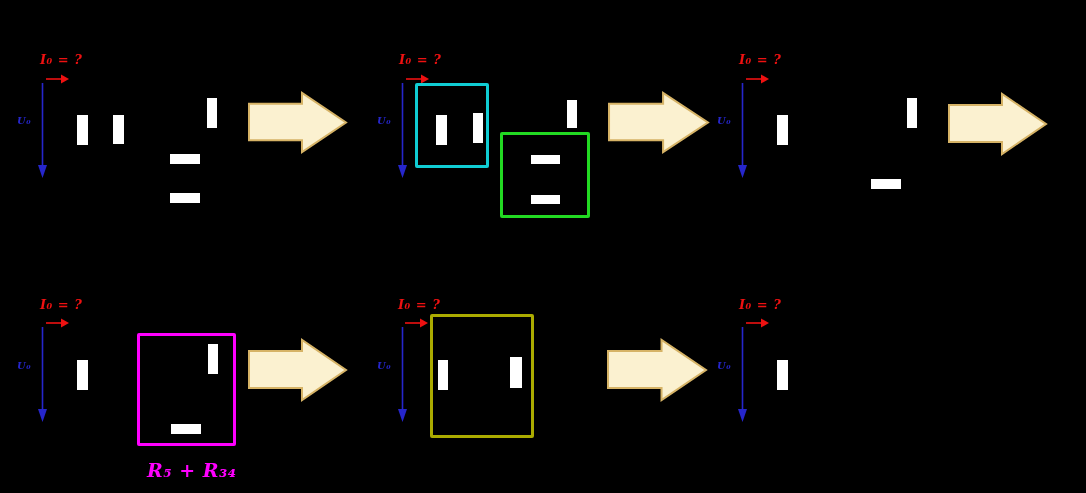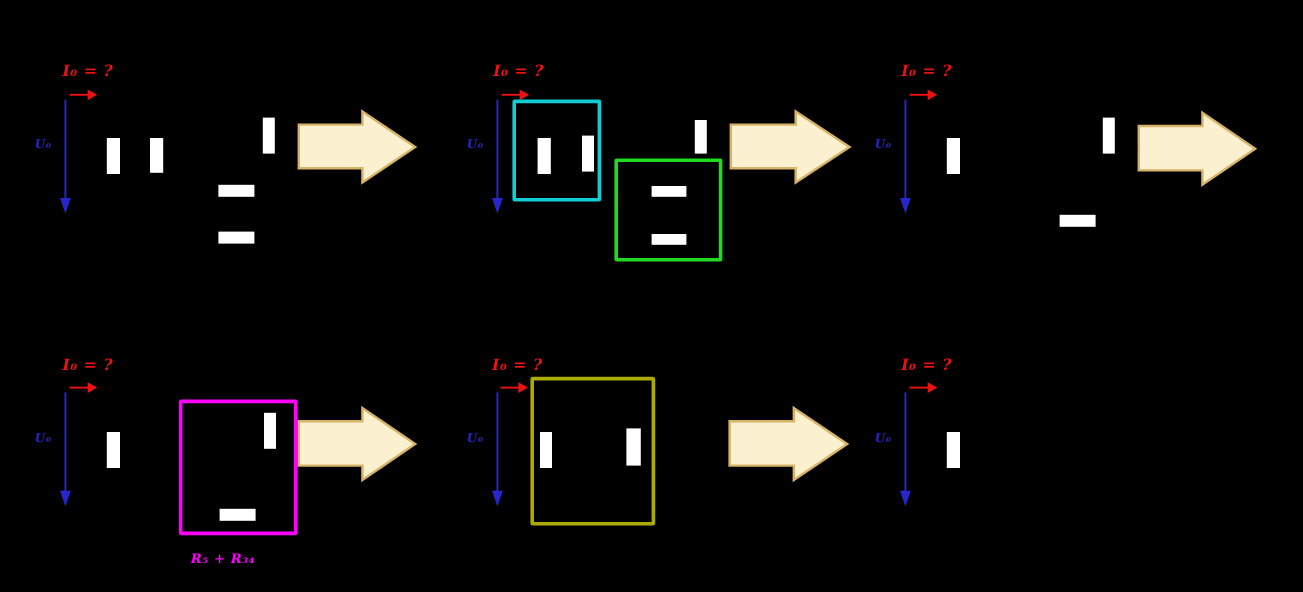--- a/index.html
+++ b/index.html
@@ -1,31 +1,31 @@
 <!DOCTYPE html>
 <html style="--background: #000000; --resistor-fill: #ffffff; --current-red: #ee1111; --voltage-blue: #2626cc; --arrow-fill: #fbf1d0; --arrow-stroke: #d6b366; --parallel-box-cyan: #10cdd4; --series-box-green: #22d922; --combined-box-magenta: #ff00ff; --final-box-olive: #abab00;"><head>
 <meta charset="utf-8">
 <style>
   html,body{margin:0;padding:0;background:#000;}
   #canvas{
     position:relative;width:1086px;height:493px;
     background:var(--background,#000);overflow:hidden;
     font-family:"DejaVu Serif", serif;
   }
-  .panel{position:absolute;inset:0;margin-left:12px;}
+  .panel{position:absolute;inset:0;}
   .resistor{position:absolute;background:var(--resistor-fill,#fff);}
   .hl-box{position:absolute;border:3px solid;border-radius:2px;box-sizing:border-box;background:transparent;}
   .box-cyan{border-color:var(--parallel-box-cyan,#10cdd4);}
   .box-green{border-color:var(--series-box-green,#21d921);}
   .box-magenta{border-color:var(--combined-box-magenta,#ff00ff);}
   .box-olive{border-color:var(--final-box-olive,#abab00);}
   .math{position:absolute;font-style:italic;font-weight:bold;white-space:nowrap;letter-spacing:.5px;}
   .current-label{color:var(--current-red,#ee1111);font-size:13px;}
   .voltage-label{color:var(--voltage-blue,#2323cc);font-size:10px;}
-  .equation-label{color:var(--combined-box-magenta,#ff00ff);font-size:11px;text-align:right;}
+  .equation-label{color:var(--combined-box-magenta,#ff00ff);font-size:19px;text-align:right;}
   svg.abs{position:absolute;overflow:visible;}
   .cur-arrow line{stroke:var(--current-red,#ee1111);stroke-width:1.6;}
   .cur-arrow polygon{fill:var(--current-red,#ee1111);}
   .volt-arrow line{stroke:var(--voltage-blue,#2323cc);stroke-width:1.6;}
   .volt-arrow polygon{fill:var(--voltage-blue,#2323cc);}
   .flow-arrow polygon{fill:var(--arrow-fill,#fbf0cf);stroke:var(--arrow-stroke,#d6b366);stroke-width:2;}
 </style>
 </head>
 <body>
 

